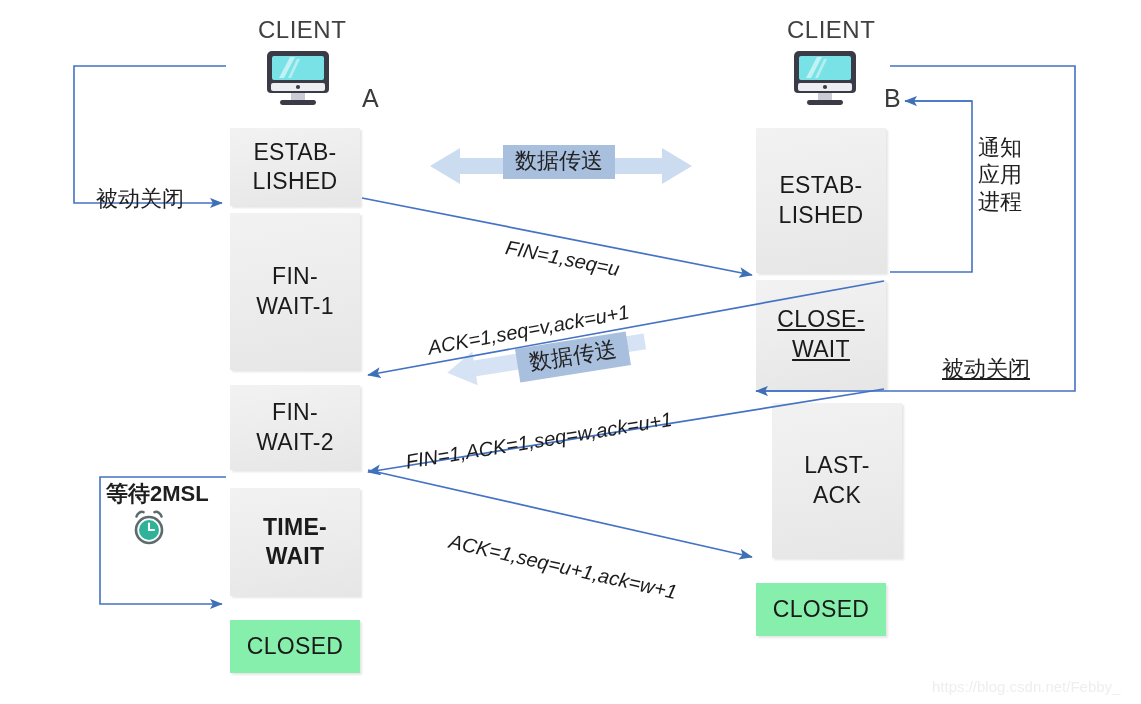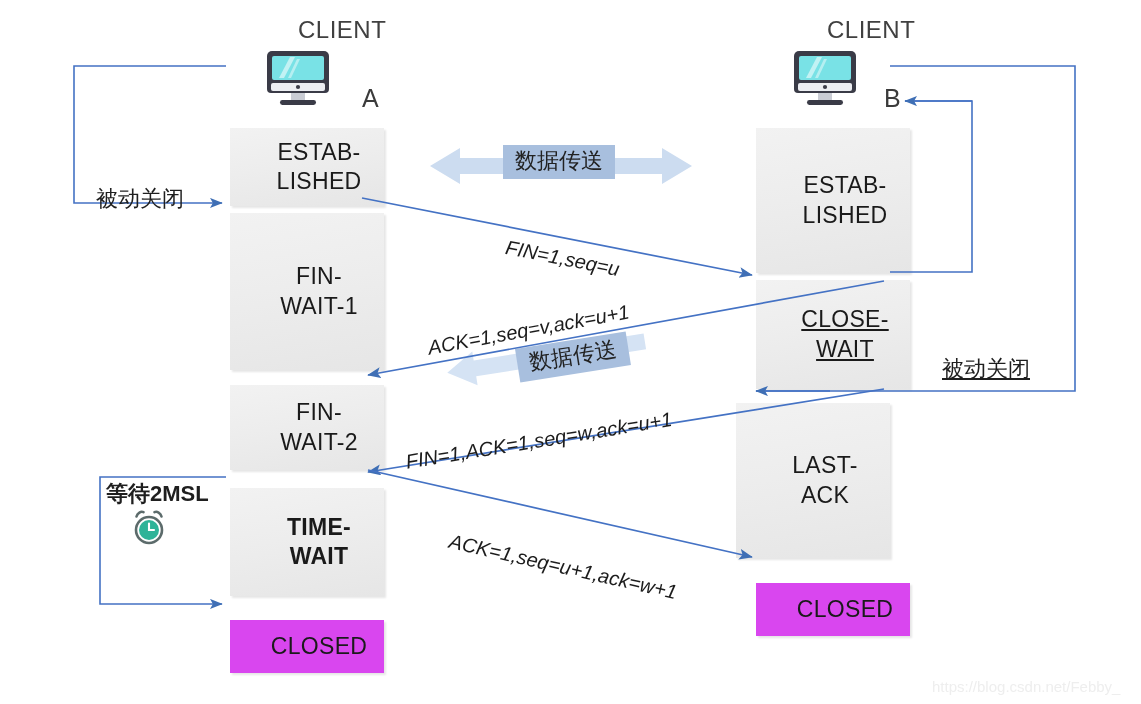--- a/index.html
+++ b/index.html
@@ -18,21 +18,20 @@
     overflow: hidden;
   }
   .abs { position: absolute; }
 
   
   .endpoint-title {
     font-size: 24px;
     color: #404040;
     letter-spacing: 0.5px;
     white-space: nowrap;
-    margin-left: 40px;
   }
   .endpoint-letter {
     font-size: 25px;
     color: #3b3b3b;
   }
 
   
   .monitor { width: 72px; height: 62px; }
 
   
@@ -40,24 +39,23 @@
     background: linear-gradient(170deg, #f2f2f2 0%, #ededed 45%, #e6e6e6 100%);
     box-shadow: 2px 2px 2px rgba(0,0,0,0.10);
     display: flex;
     align-items: center;
     justify-content: center;
     text-align: center;
     color: #1a1a1a;
     font-size: 23px;
     line-height: 1.28;
     letter-spacing: 0.3px;
-    padding-left: 24px;
   }
   .state-box.closed {
-    background: #d946ef;
+    background: #86efac;
     box-shadow: 2px 2px 2px rgba(0,0,0,0.10);
   }
   .state-box span { display: block; white-space: pre-line; }
 
   
   .xfer-label {
     background: #a8bfde;
     color: #222;
     font-size: 22px;
     padding: 4px 12px 6px 12px;
@@ -153,21 +151,21 @@
   </div>
 
   <div class="abs state-box" style="left:756px; top:128px; width:130px; height:145px;">
     <span>ESTAB-
 LISHED</span>
   </div>
   <div class="abs state-box" style="left:756px; top:280px; width:130px; height:109px;text-decoration:underline;">
     <span>CLOSE-
 WAIT</span>
   </div>
-  <div class="abs state-box" style="left:736px; top:403px; width:130px; height:155px;">
+  <div class="abs state-box" style="left:772px; top:403px; width:130px; height:155px;">
     <span>LAST-
 ACK</span>
   </div>
   <div class="abs state-box closed" style="left:756px; top:583px; width:130px; height:53px;">
     <span>CLOSED</span>
   </div>
 
   <svg class="abs" style="left:430px; top:142px;" width="262" height="48">
     <polygon points="0,24 30,6 30,16 232,16 232,6 262,24 232,42 232,32 30,32 30,42" fill="#ccdcf0"></polygon>
   </svg>
@@ -226,18 +224,21 @@
   <div class="abs" style="left:130px; top:509px;">
     <svg width="38" height="38" viewBox="0 0 38 38">
       <path d="M6.5 7.5 C7.5 3.8 11 2 13.5 3.2" fill="none" stroke="#5c6b6b" stroke-width="2.6" stroke-linecap="round"></path>
       <path d="M31.5 7.5 C30.5 3.8 27 2 24.5 3.2" fill="none" stroke="#5c6b6b" stroke-width="2.6" stroke-linecap="round"></path>
       <circle cx="19" cy="21" r="13" fill="none" stroke="#5c6b6b" stroke-width="2.6"></circle>
       <circle cx="19" cy="21" r="10" fill="#2eb398"></circle>
       <path d="M19 14.5 L19 21 L24 21" fill="none" stroke="#ffffff" stroke-width="2.1" stroke-linecap="round"></path>
     </svg>
   </div>
 
+  <div class="abs cn-note" style="left:978px; top:135px;">通知
+应用
+进程</div>
 
   <div class="abs cn-note" style="left:942px; top:356px;text-decoration:underline;">被动关闭</div>
 
   <div class="abs watermark" style="left:932px; top:678px;">https://blog.csdn.net/Febby_</div>
 
 </div>
 
 </body></html>

